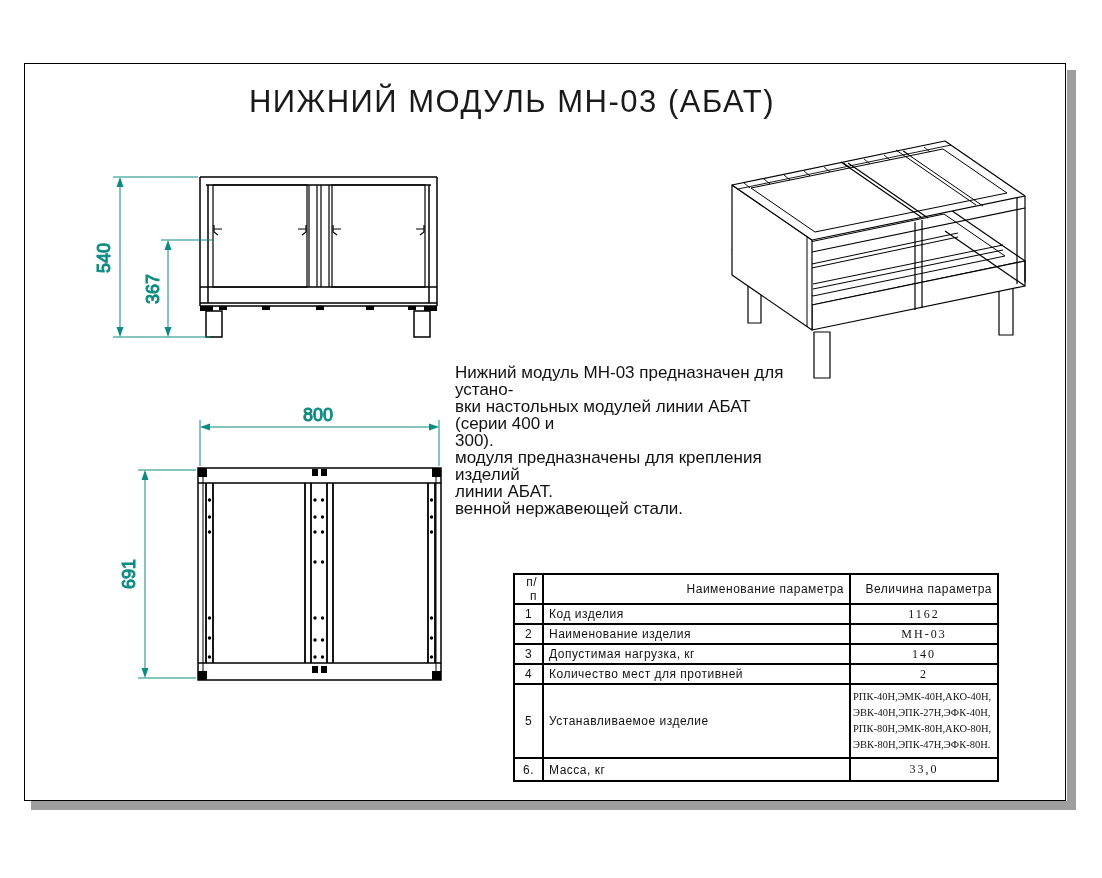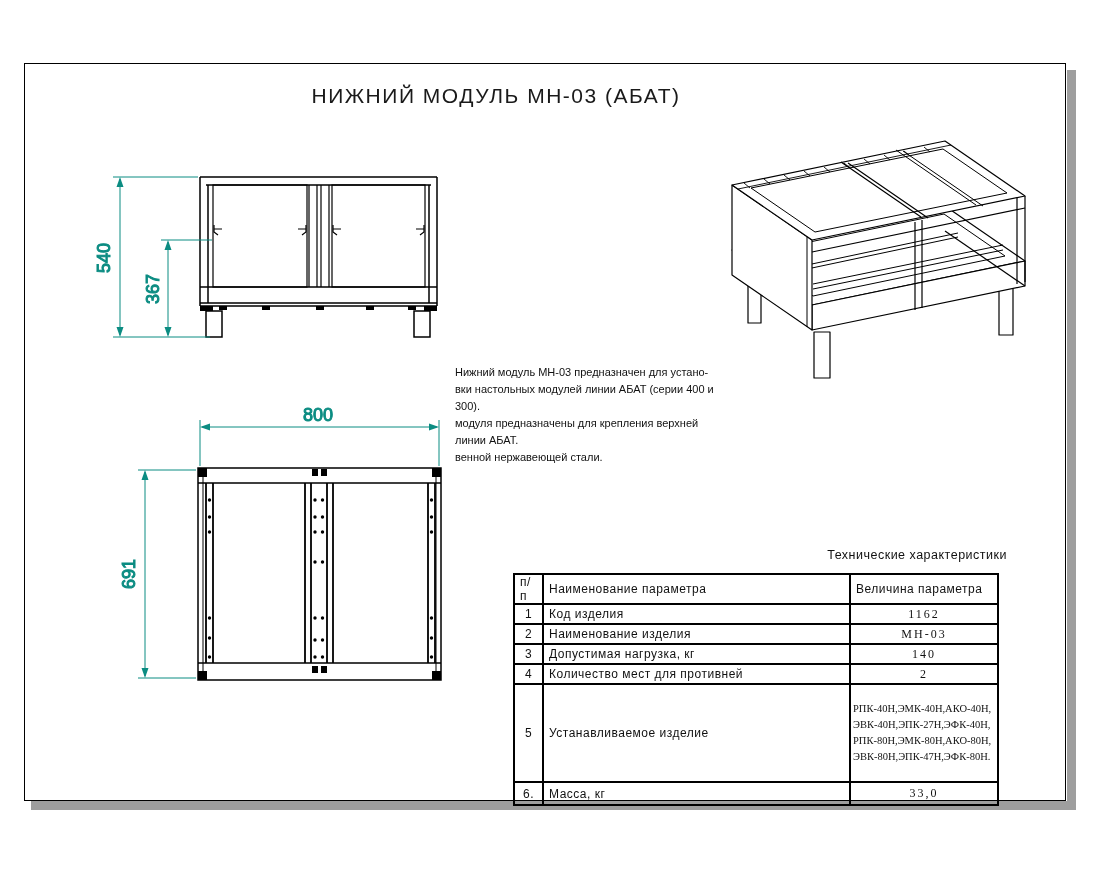--- a/index.html
+++ b/index.html
@@ -11,40 +11,40 @@
   html,body{margin:0;padding:0;background:#ffffff;}
   body{font-family:"Liberation Sans", sans-serif;color:var(--ink);}
   .canvas{position:relative;width:1102px;height:878px;background:#ffffff;overflow:hidden;}
   .page{
     position:absolute;left:24px;top:63px;width:1042px;height:738px;
     border:1.5px solid var(--line);background:#ffffff;box-sizing:border-box;
   }
   .shadow-r{position:absolute;left:1067px;top:70px;width:9px;height:739px;background:var(--shadow);}
   .shadow-b{position:absolute;left:31px;top:801px;width:1045px;height:9px;background:var(--shadow);}
   .title{
-    position:absolute;left:196px;top:84px;width:600px;text-align:center;
-    font-size:21px;letter-spacing:1.5px;color:var(--ink);white-space:nowrap;
-  }
-  .desc{position:absolute;left:455px;top:364px;width:330px;font-size:11px;line-height:17px;color:#111;}
+    position:absolute;left:212px;top:84px;width:600px;text-align:center;
+    font-size:31px;letter-spacing:1.5px;color:var(--ink);white-space:nowrap;
+  }
+  .desc{position:absolute;left:455px;top:364px;width:330px;font-size:17px;line-height:17px;color:#111;}
   .tbl-title{
     position:absolute;left:690px;top:548px;width:317px;text-align:right;
     font-size:12.5px;letter-spacing:0.5px;color:#111;
   }
   table.spec{
     position:absolute;left:513px;top:573px;width:484px;
     border-collapse:collapse;table-layout:fixed;
     font-size:12px;letter-spacing:0.5px;color:#111;
   }
   table.spec th, table.spec td{
     border:2px solid var(--line);padding:0 5px;overflow:hidden;
   }
-  table.spec th{font-weight:normal;text-align:left;height:22px;}
+  table.spec th{font-weight:normal;text-align:right;height:22px;}
   td.c-num{text-align:center;}
   td.c-val{text-align:center;letter-spacing:2px;font-family:Liberation Serif, serif;}
-  td.c-val.multi{font-size:10.5px;line-height:16px;letter-spacing:0;text-align:left;padding:16px 2px;}
+  td.c-val.multi{font-size:10.5px;line-height:16px;letter-spacing:0;text-align:left;padding:4px 2px;}
   svg{position:absolute;left:0;top:0;pointer-events:none;}
   svg text{font-family:"Liberation Sans", sans-serif;}
   .dimtxt{fill:var(--dim);font-size:18px;}
 </style>
 </head>
 <body>
 
 <div class="canvas">
 
   <div class="page"></div>
@@ -199,26 +199,25 @@
       <path d="M976,205 L896,150 M983,206 L903,151" stroke-width="1"></path>
 
       <path d="M812,252 L1025,208"></path>
     </g>
   </svg>
 
   <div class="desc" id="desc">
       <div>Нижний модуль МН-03 предназначен для устано-</div>
       <div>вки настольных модулей линии АБАТ (серии 400 и</div>
       <div>300).</div>
-      <div>модуля предназначены для крепления верхней</div>
+      <div>модуля предназначены для крепления изделий</div>
       <div>линии АБАТ.</div>
       <div>венной нержавеющей стали.</div>
     </div>
 
-  <div class="tbl-title">Технические характеристики</div>
 
   <table class="spec">
     <colgroup>
         <col style="width:29px">
         <col style="width:307px">
         <col style="width:148px">
       </colgroup>
     <thead>
       <tr>
         <th>п/п</th>

